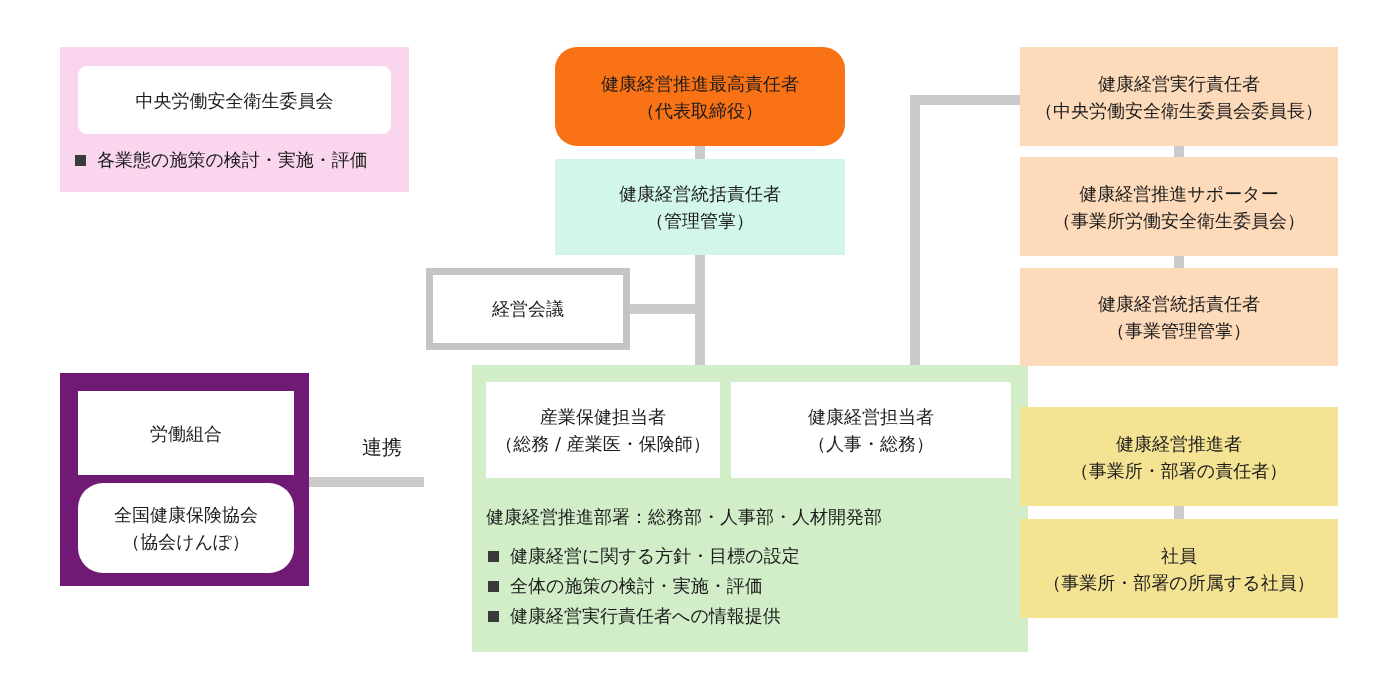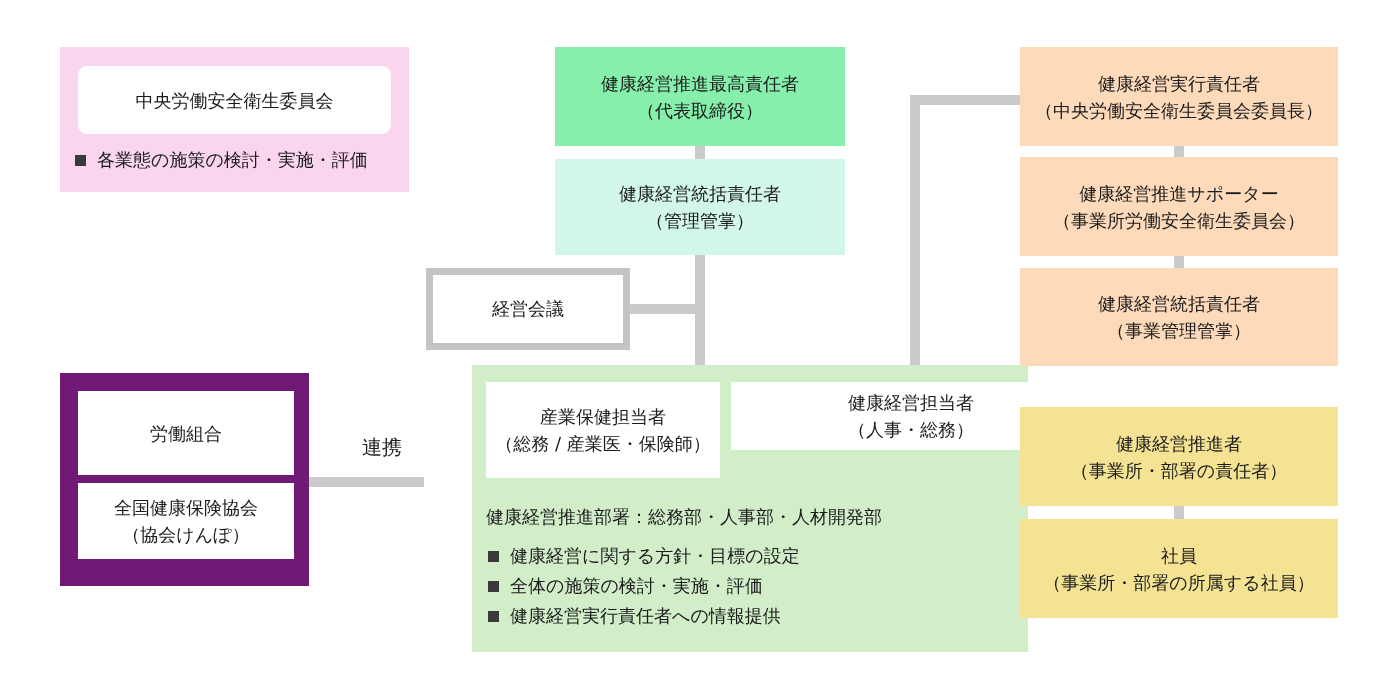--- a/index.html
+++ b/index.html
@@ -9,21 +9,21 @@
   
   .conn{position:absolute;background:#cbcbcb;}
 
   
   .node{position:absolute;display:flex;flex-direction:column;align-items:center;justify-content:center;
         text-align:center;font-size:18px;line-height:27px;}
   .node .l1,.node .l2{white-space:nowrap;}
 
   .pinkbg   {background:#fad6ee;}
   .lavbg    {background:#701a75;}
-  .bluebg   {background:#86efac;}
+  .bluebg   {background:#f97316;border-radius:22px;}
   .mintbg   {background:#d2f6ea;}
   .greenbg  {background:#d1eec8;}
   .peachbg  {background:#fcdaba;}
   .yellowbg {background:#f5e394;}
 
   .groupbox{position:absolute;}
   .innerwhite{position:absolute;background:#ffffff;display:flex;flex-direction:column;
               align-items:center;justify-content:center;text-align:center;font-size:18px;line-height:27px;}
 
   .meetingbox{position:absolute;box-sizing:border-box;background:#ffffff;border:7px solid #c4c4c4;
@@ -73,21 +73,21 @@
 
   <div class="meetingbox" style="left:426px;top:268px;width:204px;height:82px;">
     <div>経営会議</div>
   </div>
 
   <div class="groupbox greenbg" style="left:424px;top:365px;width:556px;height:287px;margin-left:48px;">
     <div class="innerwhite" style="left:14px;top:17px;width:234px;height:96px;">
       <div class="l1">産業保健担当者</div>
       <div class="l2">（総務 / 産業医・保険師）</div>
     </div>
-    <div class="innerwhite" style="left:259px;top:17px;width:280px;height:68px;padding-left:40px;">
+    <div class="innerwhite" style="left:259px;top:17px;width:280px;height:96px;">
       <div class="l1">健康経営担当者</div>
       <div class="l2">（人事・総務）</div>
     </div>
     <div class="heading-row" style="left:14px;top:140px;">健康経営推進部署：総務部・人事部・人材開発部</div>
     <div class="bullet-row" style="left:16px;top:178px;height:26px;">
       <span class="sq"></span>
       <span>健康経営に関する方針・目標の設定</span>
     </div>
     <div class="bullet-row" style="left:16px;top:208px;height:26px;">
       <span class="sq"></span>
@@ -96,21 +96,21 @@
     <div class="bullet-row" style="left:16px;top:238px;height:26px;">
       <span class="sq"></span>
       <span>健康経営実行責任者への情報提供</span>
     </div>
   </div>
 
   <div class="groupbox lavbg" style="left:60px;top:373px;width:249px;height:213px;">
     <div class="innerwhite" style="left:18px;top:18px;width:216px;height:84px;">
       <div class="l1">労働組合</div>
     </div>
-    <div class="innerwhite" style="left:18px;top:110px;width:216px;height:76px;">
+    <div class="innerwhite" style="left:18px;top:110px;width:216px;height:90px;border-radius:25px;">
       <div class="l1">全国健康保険協会</div>
       <div class="l2">（協会けんぽ）</div>
     </div>
   </div>
 
   <div class="float-label" style="left:330px;top:434px;width:72px;">連携</div>
 
   <div class="node peachbg" style="left:1020px;top:47px;width:318px;height:99px;">
     <div class="l1">健康経営実行責任者</div>
     <div class="l2">（中央労働安全衛生委員会委員長）</div>

